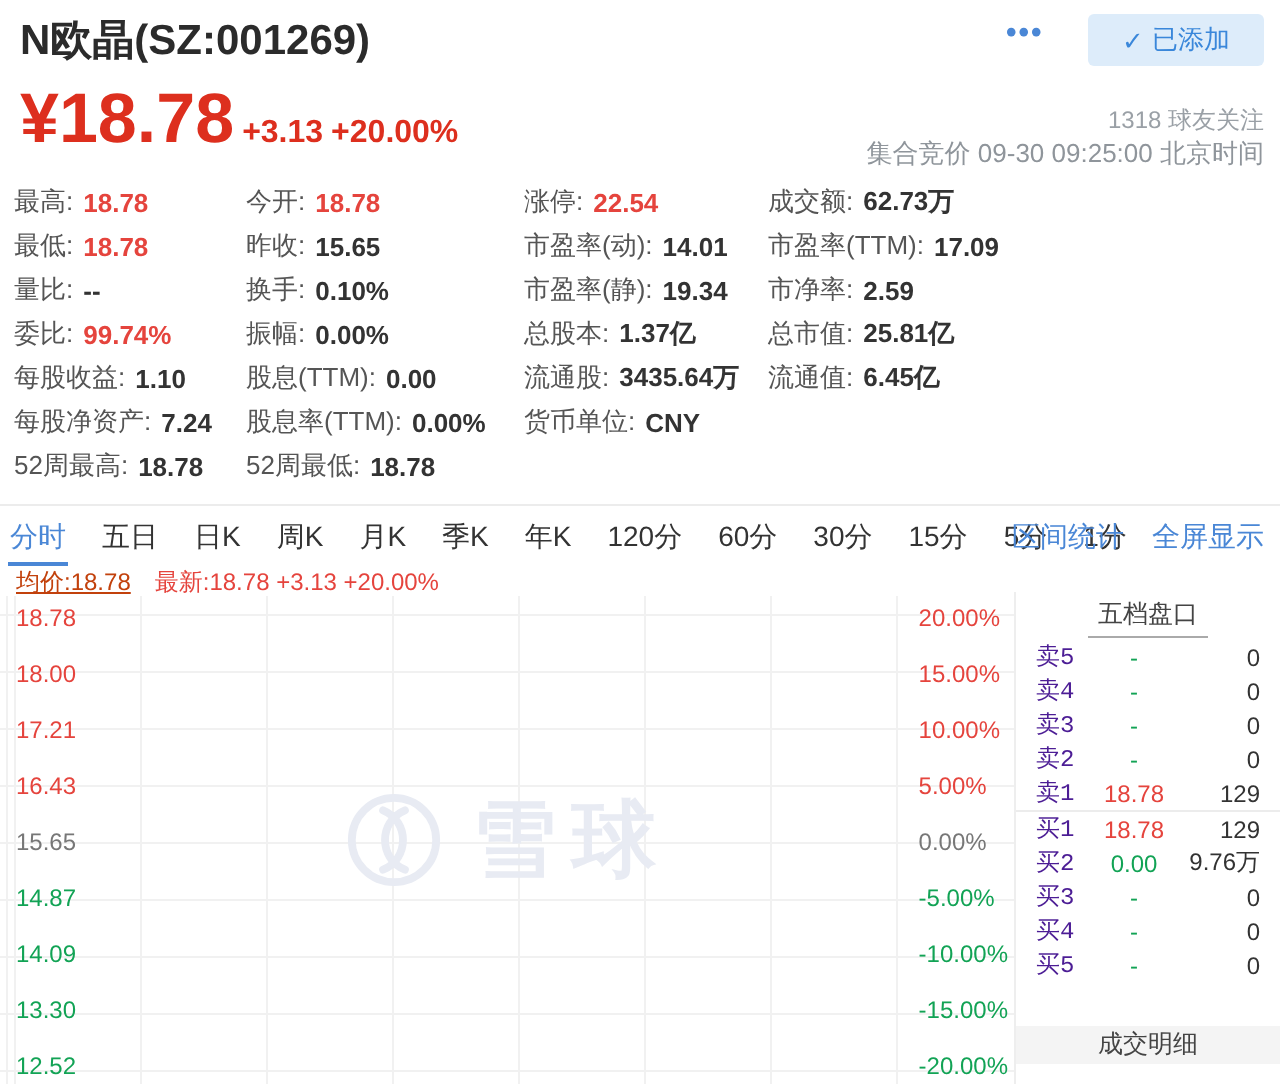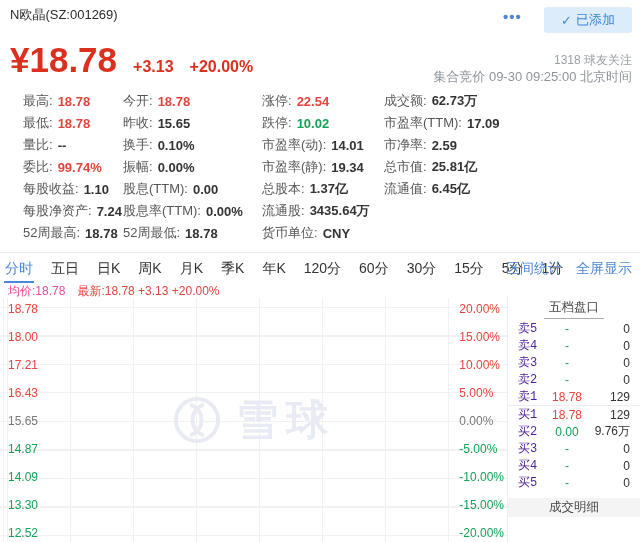--- a/index.html
+++ b/index.html
@@ -1,48 +1,48 @@
 <!DOCTYPE html>
 <html><head>
 <meta charset="utf-8">
 <style>
   html,body{margin:0;padding:0;background:#fff;}
   body{width:640px;height:542px;position:relative;overflow:hidden;
        font-family:"Liberation Sans","DejaVu Sans",sans-serif;color:#333;}
   
-  .title{position:absolute;left:10px;top:6px;font-size:13px;font-weight:400;color:#2b2b2b;}
+  .title{position:absolute;left:10px;top:6px;font-size:21px;font-weight:700;color:#2b2b2b;}
   .more-dots{position:absolute;left:503px;top:8px;color:#4a87d6;font-size:15px;font-weight:bold;letter-spacing:1px;cursor:pointer;}
   .added-btn{position:absolute;right:8px;top:7px;width:88px;height:26px;background:#ddecfa;color:#3a87da;
              font-size:13px;border:none;border-radius:3px;display:flex;align-items:center;justify-content:center;gap:4px;cursor:pointer;}
-  .price-row{position:absolute;left:10px;top:40px;display:flex;align-items:baseline;gap:16px;}
+  .price-row{position:absolute;left:10px;top:40px;display:flex;align-items:baseline;gap:4px;}
   .big-price{font-size:35px;font-weight:bold;color:#dd2f1e;}
   .chg{font-size:16px;font-weight:600;color:#dd2f1e;}
   .followers{position:absolute;right:8px;top:52px;font-size:12px;color:#9aa0a6;}
   .session{position:absolute;right:8px;top:68px;font-size:13px;color:#8f959b;}
   
   .stat-col{position:absolute;top:90px;}
-  .stat-col.c1{left:7px;margin-left:16px;}  .stat-col.c2{left:123px;} .stat-col.c3{left:262px;} .stat-col.c4{left:384px;}
+  .stat-col.c1{left:7px;}  .stat-col.c2{left:123px;} .stat-col.c3{left:262px;} .stat-col.c4{left:384px;}
   .stat-row{height:22px;display:flex;align-items:center;font-size:13px;white-space:nowrap;}
   .stat-row .lbl{color:#555;margin-right:5px;}
   .stat-row .val{font-weight:bold;}
   [data-c="red"]{color:#e5443d;}
   [data-c="green"]{color:#12a355;}
   [data-c="dark"]{color:#333;}
   [data-c="gray"]{color:#777;}
   
   .tabbar{position:absolute;top:252px;left:0;right:0;height:30px;border-top:1px solid #ececec;
           display:flex;align-items:stretch;}
   .tabs{display:flex;padding-left:4px;gap:16px;}
   .tab{font-size:14px;color:#333;padding:7px 1px 4px 1px;cursor:pointer;border-bottom:2px solid transparent;}
   .tab[data-active="true"]{color:#4a87d6;border-bottom-color:#4a87d6;}
   .right-links{position:absolute;right:8px;top:7px;display:flex;gap:14px;}
   .right-links span{font-size:14px;color:#4a87d6;cursor:pointer;}
   
   .legend{position:absolute;top:283px;left:8px;font-size:12px;display:flex;gap:12px;}
-  .legend .avg{color:#ec4899;}
+  .legend .avg{color:#c2410c;text-decoration:underline;}
   .legend .latest{color:#e5443d;}
   
   .plot{position:absolute;top:298px;left:0;right:132px;bottom:0;
         background-image:
           repeating-linear-gradient(to right,#f1f1f1 0,#f1f1f1 1px,transparent 1px,transparent 63px),
           repeating-linear-gradient(to bottom,#f1f1f1 0,#f1f1f1 1px,transparent 1px,transparent 28.5px);
         background-position:7px 0,0 9px;}
   .yaxis{position:absolute;top:4px;bottom:2px;display:flex;flex-direction:column;justify-content:space-between;}
   .yaxis.left{left:8px;align-items:flex-start;}
   .yaxis.right{right:4px;align-items:flex-start;}
@@ -53,21 +53,21 @@
   
   .panel{position:absolute;top:296px;right:0;width:132px;bottom:0;background:#fff;border-left:1px solid:#eee;border-left:1px solid #eee;}
   .panel-header{height:22px;text-align:center;font-size:12.5px;color:#444;}
   .panel-header span{display:inline-block;padding:3px 5px 2px 5px;border-bottom:1px solid #aaa;cursor:pointer;}
   .ob-rows{margin-top:2px;}
   .ob-row{height:17px;display:flex;align-items:center;font-size:12px;}
   .ob-row .l{width:32px;padding-left:10px;color:#4c1d95;font-family:Liberation Mono, monospace;}
   .ob-row .p{flex:1;text-align:center;}
   .ob-row .v{width:46px;text-align:right;padding-right:10px;color:#333;}
   .ob-rows div:nth-of-type(5){border-bottom:1px solid #ececec;}
-  .panel-footer{margin-top:7px;height:19px;line-height:19px;background:#f4f4f4;text-align:center;
+  .panel-footer{margin-top:22px;height:19px;line-height:19px;background:#f4f4f4;text-align:center;
                 font-size:12.5px;color:#444;cursor:pointer;}
 </style>
 </head>
 <body>
 
 <div class="title">N欧晶(SZ:001269)</div>
 <div class="more-dots">•••</div>
 <button class="added-btn">
   <span>✓</span>
   <span>已添加</span>
@@ -141,24 +141,20 @@
     <div class="stat-row">
       <span class="lbl">52周最低:</span>
       <span class="val" data-c="dark">18.78</span>
     </div>
   </div>
 <div class="stat-col c3">
 
 <div class="stat-row">
       <span class="lbl">涨停:</span>
       <span class="val" data-c="red">22.54</span>
-    </div>
-    <div class="stat-row">
-      <span class="lbl">跌停:</span>
-      <span class="val" data-c="green">10.02</span>
     </div>
     <div class="stat-row">
       <span class="lbl">市盈率(动):</span>
       <span class="val" data-c="dark">14.01</span>
     </div>
     <div class="stat-row">
       <span class="lbl">市盈率(静):</span>
       <span class="val" data-c="dark">19.34</span>
     </div>
     <div class="stat-row">

